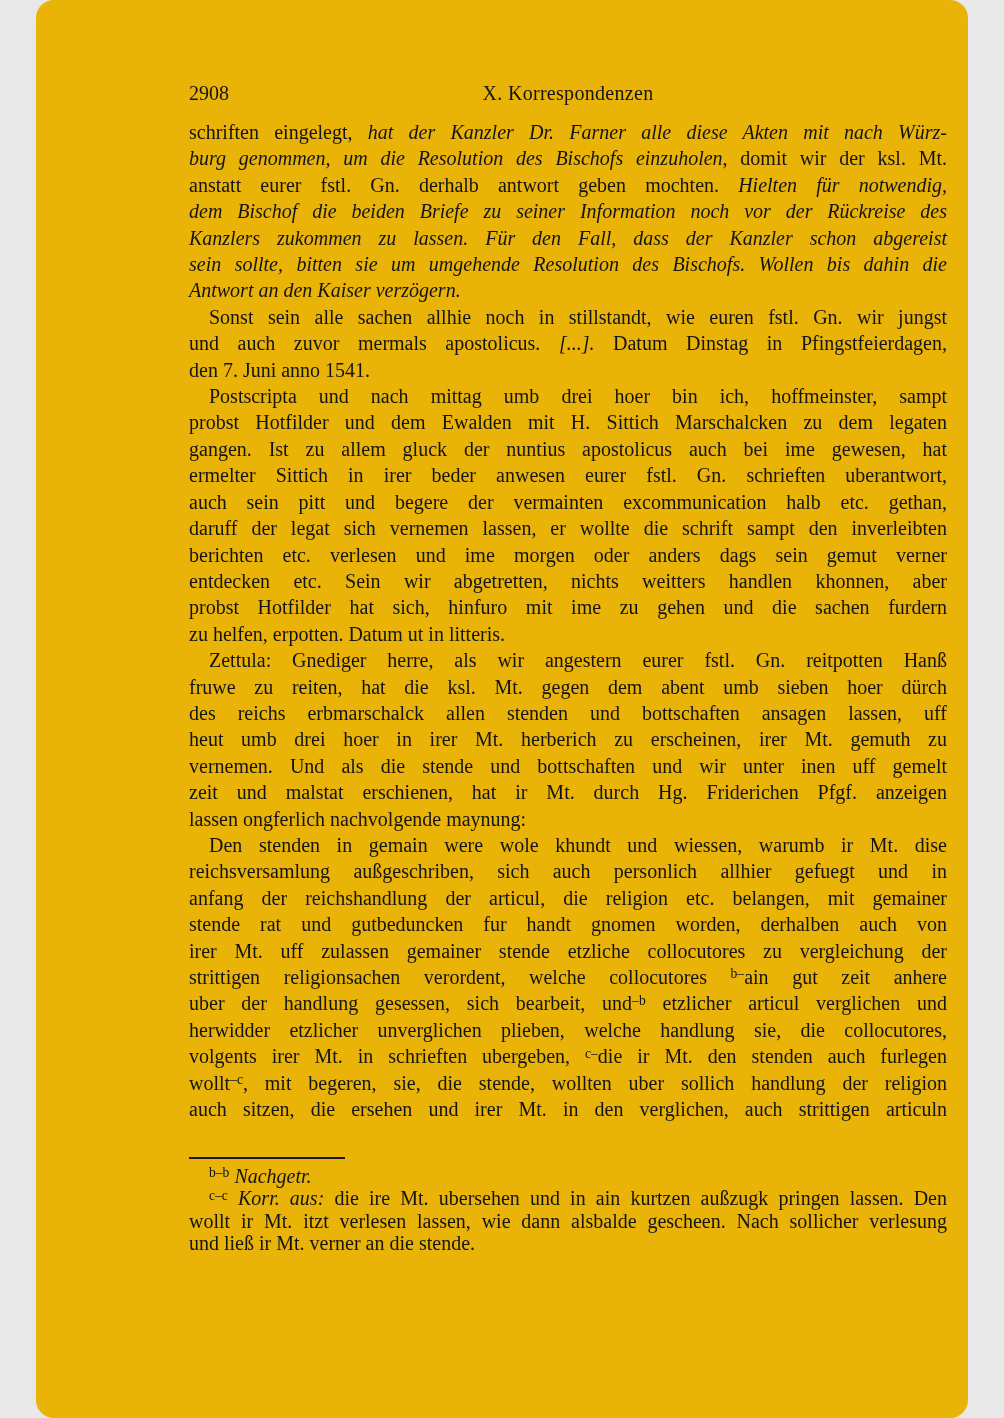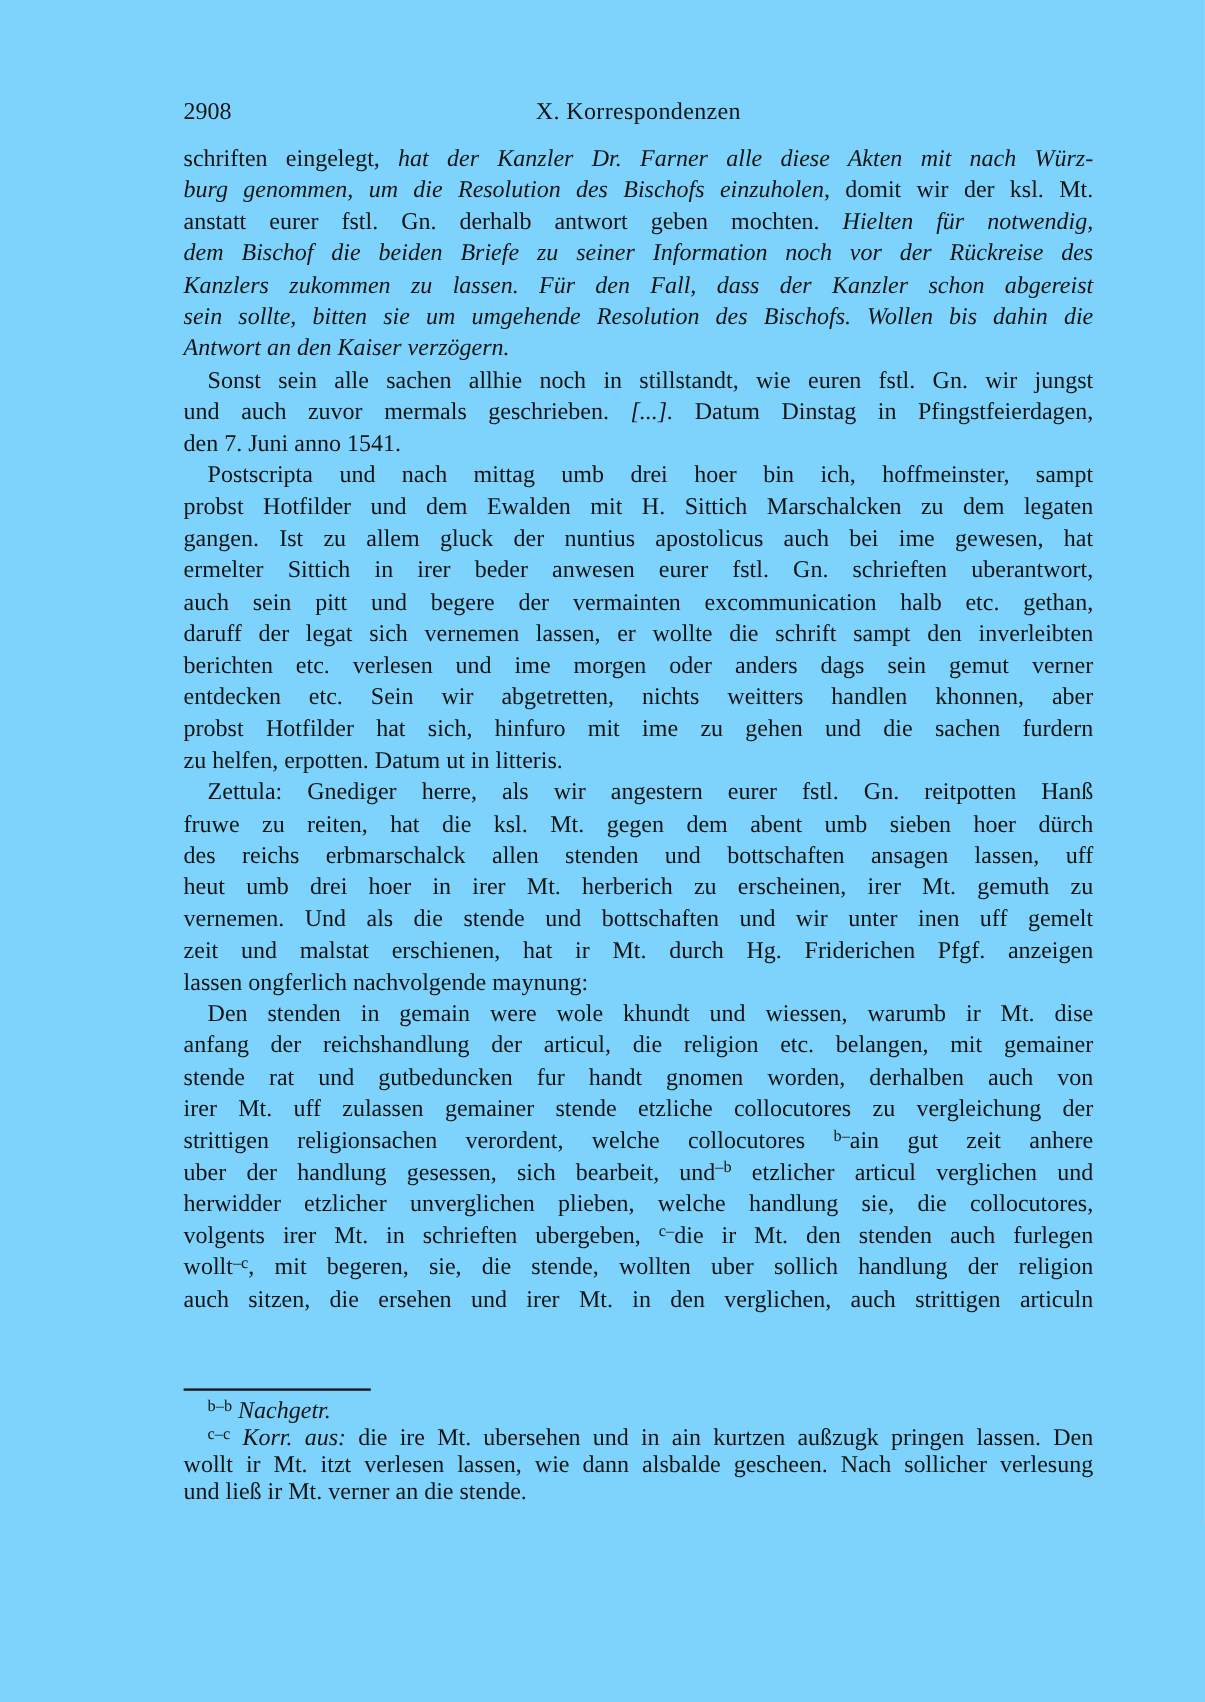--- a/index.html
+++ b/index.html
@@ -1,25 +1,26 @@
 <!DOCTYPE html>
 <html><head>
 <meta charset="utf-8">
 <style>
   html, body { margin: 0; padding: 0; }
   body { background: #e8e8e8; }
   .page {
     position: relative;
-    width: 1004px;
+    width: 932px;
     height: 1418px;
     margin: 0 auto;
-    background: #7dd3fc;
+    background: #eab308;
     color: #141414;
     font-family: "Liberation Serif", "DejaVu Serif", serif;
     overflow: hidden;
+    border-radius: 18px;
   }
   .page-header {
     position: absolute;
     left: 153px;
     top: 80px;
     width: 758px;
     height: 26px;
     font-size: 20px;
     line-height: 26px;
   }
@@ -91,21 +92,21 @@
         <div class="bline"><span>schriften eingelegt, </span><span class="it">hat der Kanzler Dr. Farner alle diese Akten mit nach Würz-</span></div>
         <div class="bline"><span class="it">burg genommen, um die Resolution des Bischofs einzuholen</span><span>, domit wir der ksl. Mt.</span></div>
         <div class="bline"><span>anstatt eurer fstl. Gn. derhalb antwort geben mochten. </span><span class="it">Hielten für notwendig,</span></div>
         <div class="bline"><span class="it">dem Bischof die beiden Briefe zu seiner Information noch vor der Rückreise des</span></div>
         <div class="bline"><span class="it">Kanzlers zukommen zu lassen. Für den Fall, dass der Kanzler schon abgereist</span></div>
         <div class="bline"><span class="it">sein sollte, bitten sie um umgehende Resolution des Bischofs. Wollen bis dahin die</span></div>
         <div class="bline last"><span class="it">Antwort an den Kaiser verzögern.</span></div>
       </div>
       <div>
         <div class="bline indent"><span>Sonst sein alle sachen allhie noch in stillstandt, wie euren fstl. Gn. wir jungst</span></div>
-        <div class="bline"><span>und auch zuvor mermals geschrieben. </span><span class="it">[...].</span><span> Datum Dinstag in Pfingstfeierdagen,</span></div>
+        <div class="bline"><span>und auch zuvor mermals apostolicus. </span><span class="it">[...].</span><span> Datum Dinstag in Pfingstfeierdagen,</span></div>
         <div class="bline last"><span>den 7. Juni anno 1541.</span></div>
       </div>
       <div>
         <div class="bline indent"><span>Postscripta und nach mittag umb drei hoer bin ich, hoffmeinster, sampt</span></div>
         <div class="bline"><span>probst Hotfilder und dem Ewalden mit H. Sittich Marschalcken zu dem legaten</span></div>
         <div class="bline"><span>gangen. Ist zu allem gluck der nuntius apostolicus auch bei ime gewesen, hat</span></div>
         <div class="bline"><span>ermelter Sittich in irer beder anwesen eurer fstl. Gn. schrieften uberantwort,</span></div>
         <div class="bline"><span>auch sein pitt und begere der vermainten excommunication halb etc. gethan,</span></div>
         <div class="bline"><span>daruff der legat sich vernemen lassen, er wollte die schrift sampt den inverleibten</span></div>
         <div class="bline"><span>berichten etc. verlesen und ime morgen oder anders dags sein gemut verner</span></div>
@@ -117,20 +118,21 @@
         <div class="bline indent"><span>Zettula: Gnediger herre, als wir angestern eurer fstl. Gn. reitpotten Hanß</span></div>
         <div class="bline"><span>fruwe zu reiten, hat die ksl. Mt. gegen dem abent umb sieben hoer dürch</span></div>
         <div class="bline"><span>des reichs erbmarschalck allen stenden und bottschaften ansagen lassen, uff</span></div>
         <div class="bline"><span>heut umb drei hoer in irer Mt. herberich zu erscheinen, irer Mt. gemuth zu</span></div>
         <div class="bline"><span>vernemen. Und als die stende und bottschaften und wir unter inen uff gemelt</span></div>
         <div class="bline"><span>zeit und malstat erschienen, hat ir Mt. durch Hg. Friderichen Pfgf. anzeigen</span></div>
         <div class="bline last"><span>lassen ongferlich nachvolgende maynung:</span></div>
       </div>
       <div>
         <div class="bline indent"><span>Den stenden in gemain were wole khundt und wiessen, warumb ir Mt. dise</span></div>
+        <div class="bline"><span>reichsversamlung außgeschriben, sich auch personlich allhier gefuegt und in</span></div>
         <div class="bline"><span>anfang der reichshandlung der articul, die religion etc. belangen, mit gemainer</span></div>
         <div class="bline"><span>stende rat und gutbeduncken fur handt gnomen worden, derhalben auch von</span></div>
         <div class="bline"><span>irer Mt. uff zulassen gemainer stende etzliche collocutores zu vergleichung der</span></div>
         <div class="bline"><span>strittigen religionsachen verordent, welche collocutores </span><span class="sup">b–</span><span>ain gut zeit anhere</span></div>
         <div class="bline"><span>uber der handlung gesessen, sich bearbeit, und</span><span class="sup">–b</span><span> etzlicher articul verglichen und</span></div>
         <div class="bline"><span>herwidder etzlicher unverglichen plieben, welche handlung sie, die collocutores,</span></div>
         <div class="bline"><span>volgents irer Mt. in schrieften ubergeben, </span><span class="sup">c–</span><span>die ir Mt. den stenden auch furlegen</span></div>
         <div class="bline"><span>wollt</span><span class="sup">–c</span><span>, mit begeren, sie, die stende, wollten uber sollich handlung der religion</span></div>
         <div class="bline"><span>auch sitzen, die ersehen und irer Mt. in den verglichen, auch strittigen articuln</span></div>
       </div>

